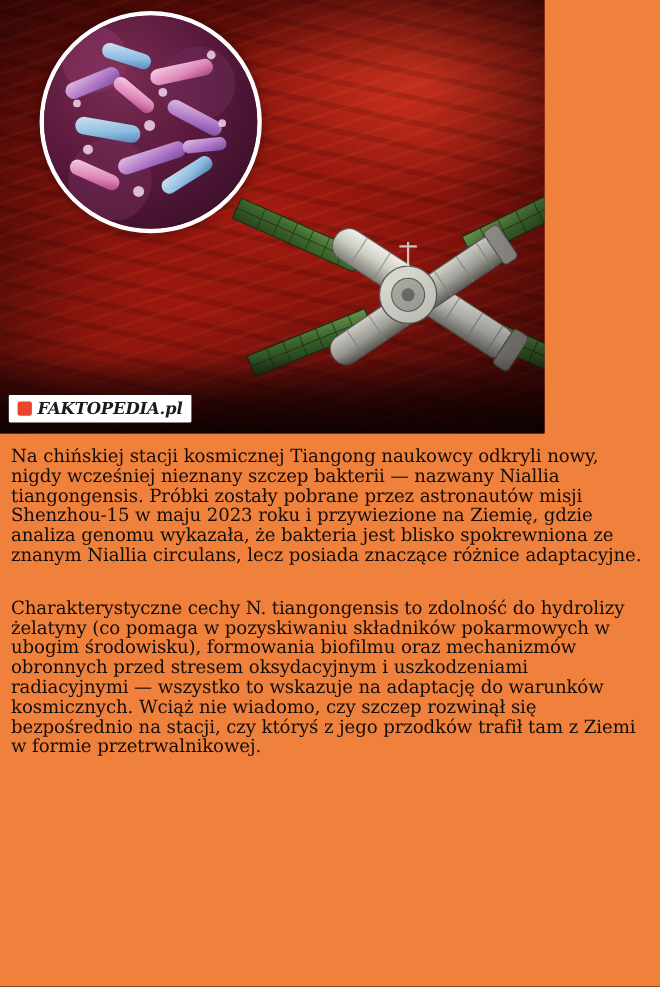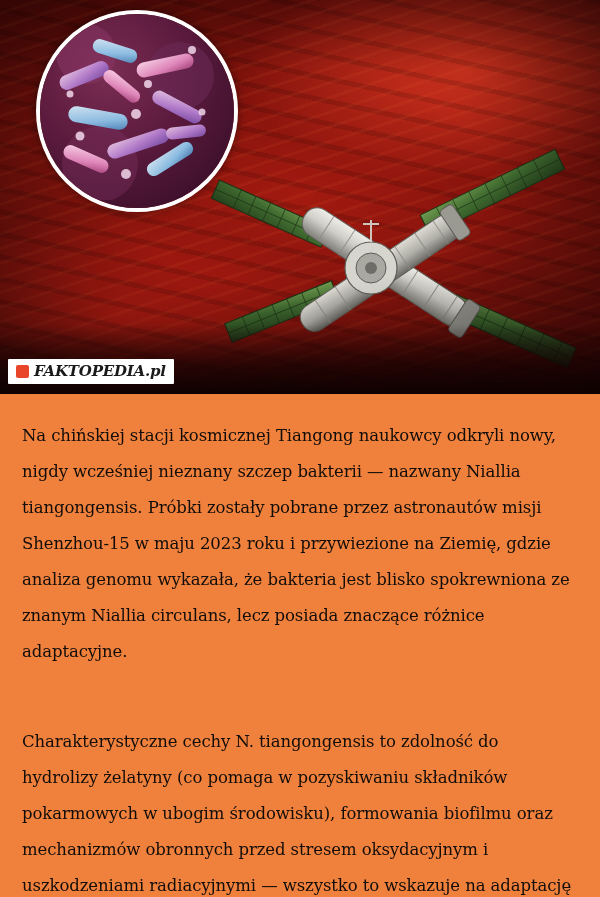--- a/index.html
+++ b/index.html
@@ -14,21 +14,21 @@
     position: relative;
     width: 600px;
     height: 897px;
     overflow: hidden;
     background: #f0813d;
   }
 
   
   .photo {
     position: relative;
-    width: 600px;
+    width: 495px;
     height: 394px;
     overflow: hidden;
     background: #6d0f0c;
   }
   .photo-bg {
     position: absolute;
     inset: 0;
     background:
       radial-gradient(ellipse 60% 45% at 78% 18%, #d8341f 0%, rgba(216,52,31,0) 62%),
       radial-gradient(ellipse 55% 40% at 20% 80%, #b61c12 0%, rgba(182,28,18,0) 65%),
@@ -124,24 +124,24 @@
     letter-spacing: -0.2px;
     font-style: italic;
   }
 
   
   .article {
     padding: 12px 10px 14px 10px;
     background: #f0813d;
   }
   .article p {
-    margin: 12px;
+    margin: 0;
     font-family: "DejaVu Serif", serif;
     font-size: 16.5px;
-    line-height: 36px;
+    line-height: 18px;
     color: #120d09;
     letter-spacing: -0.1px;
   }
   .article .gap {
     height: 30px;
   }
 </style>
 </head>
 <body>
 

